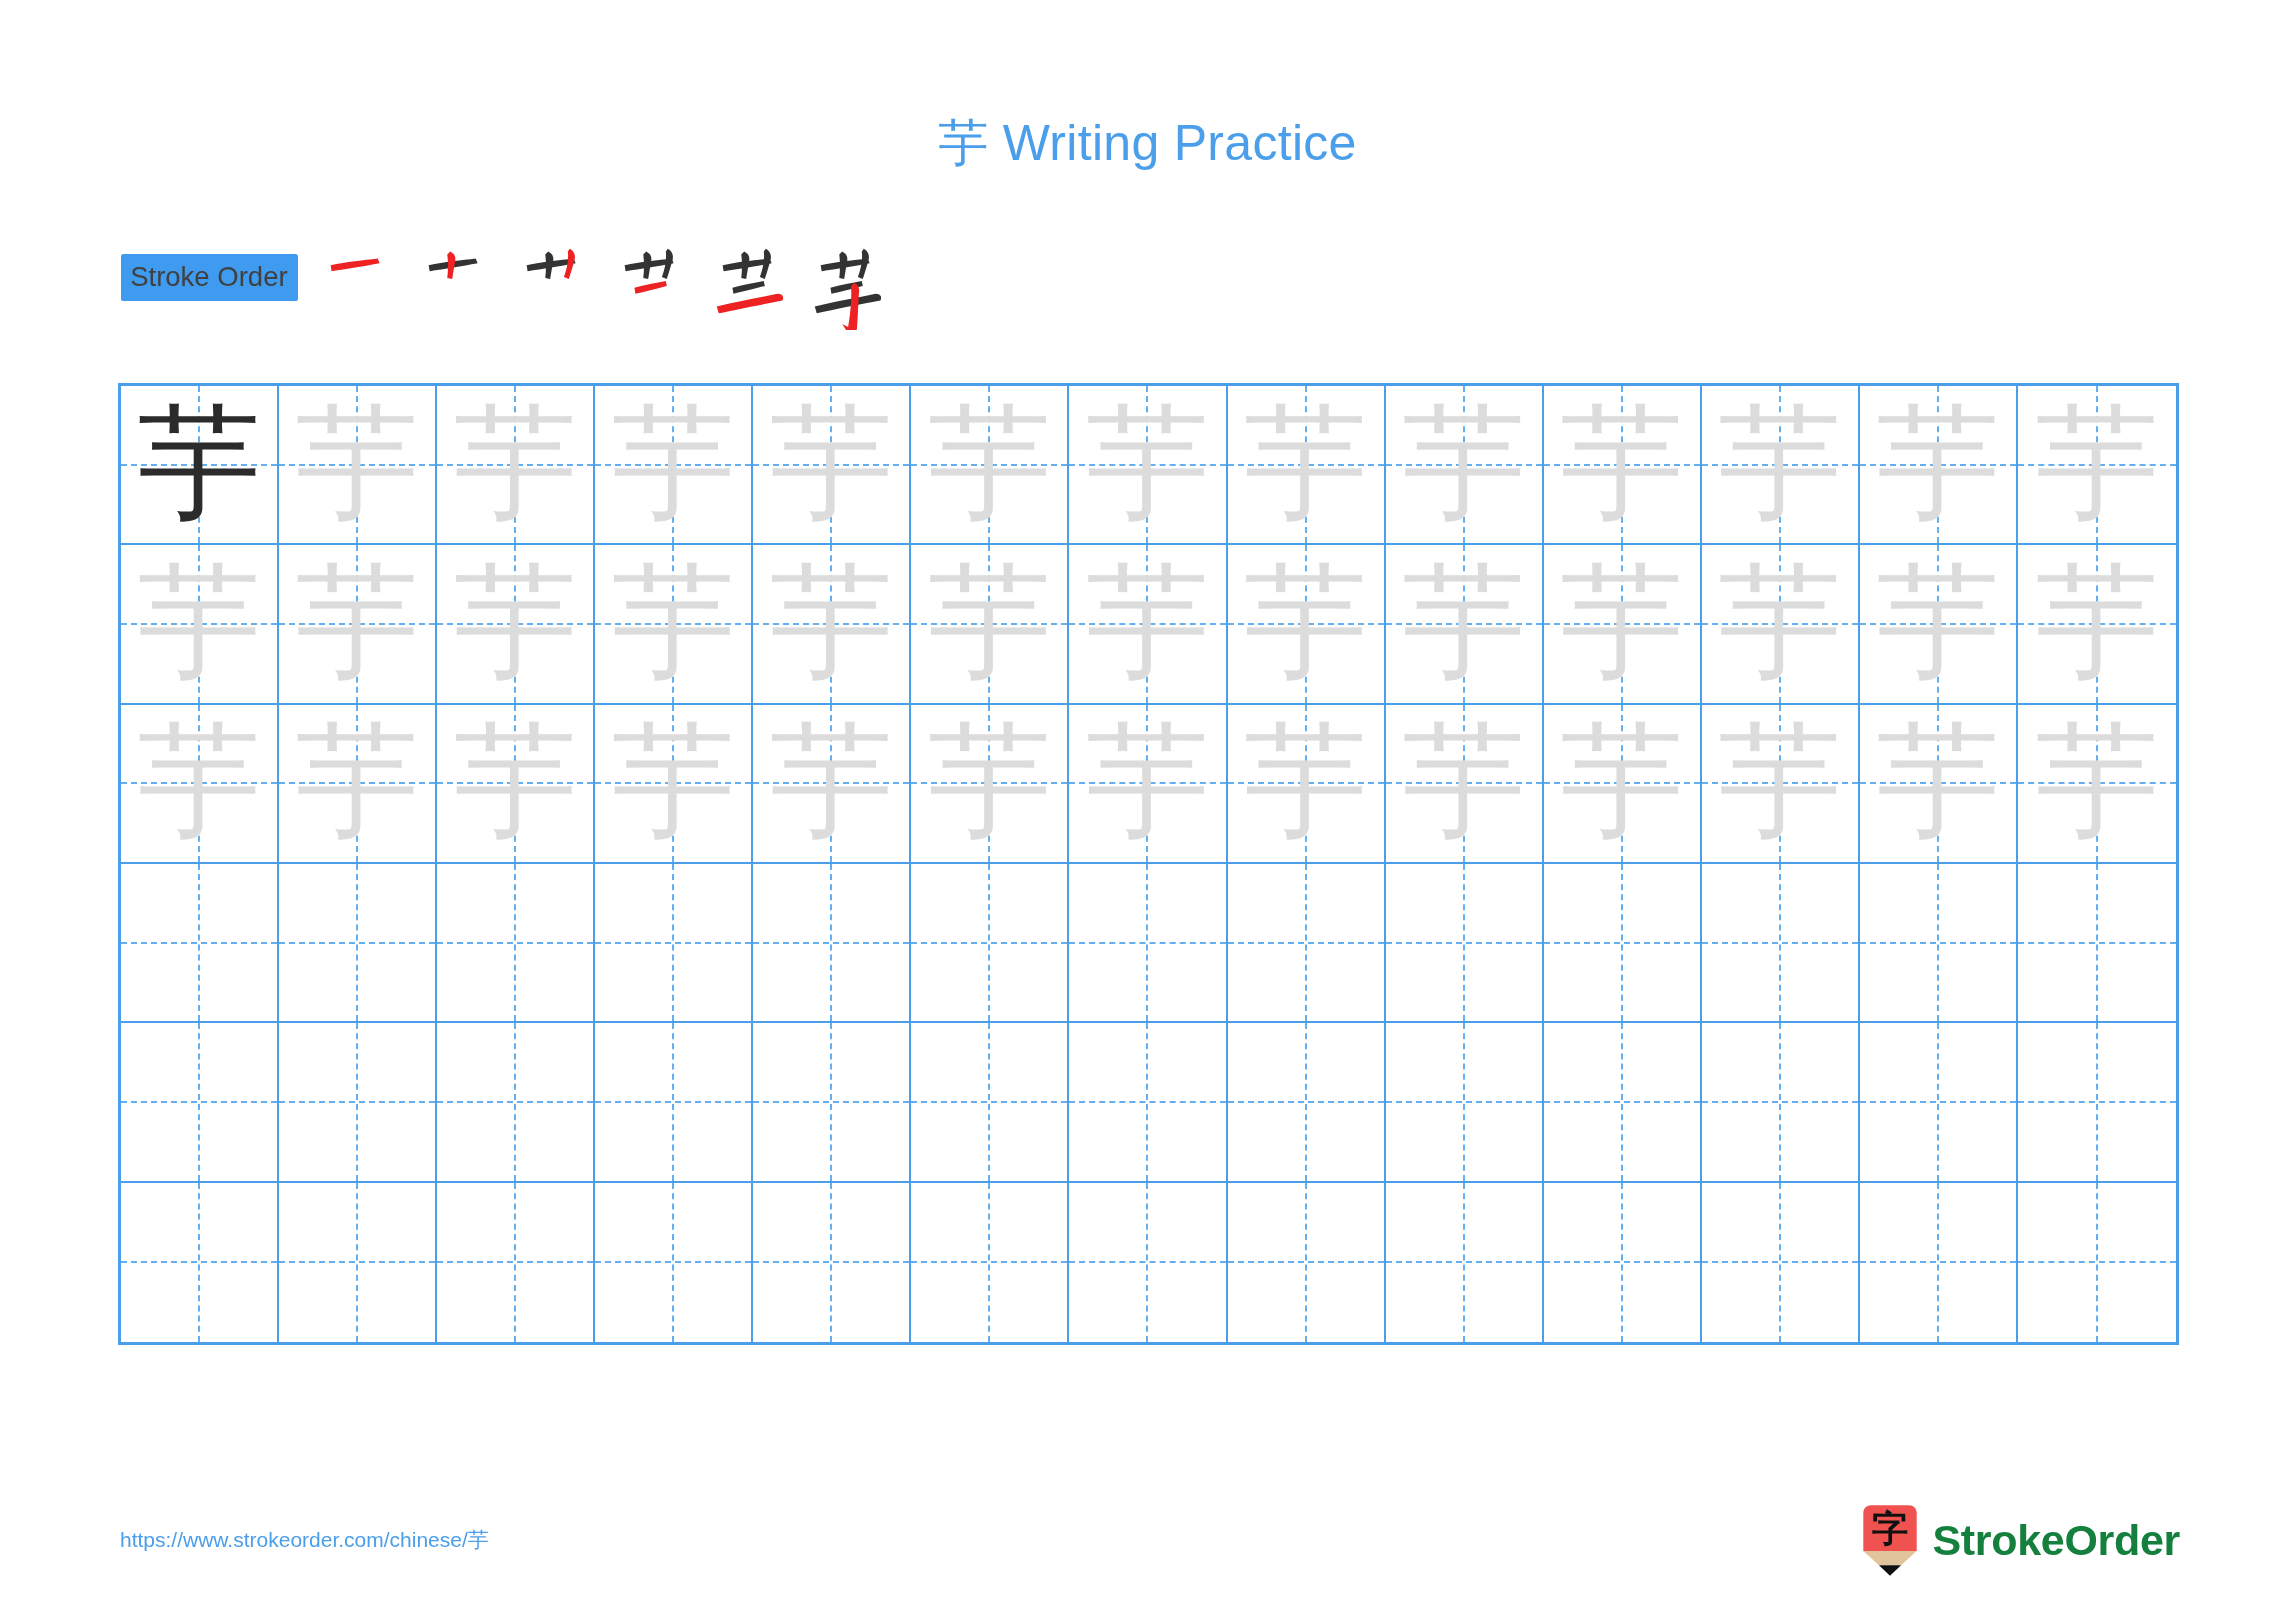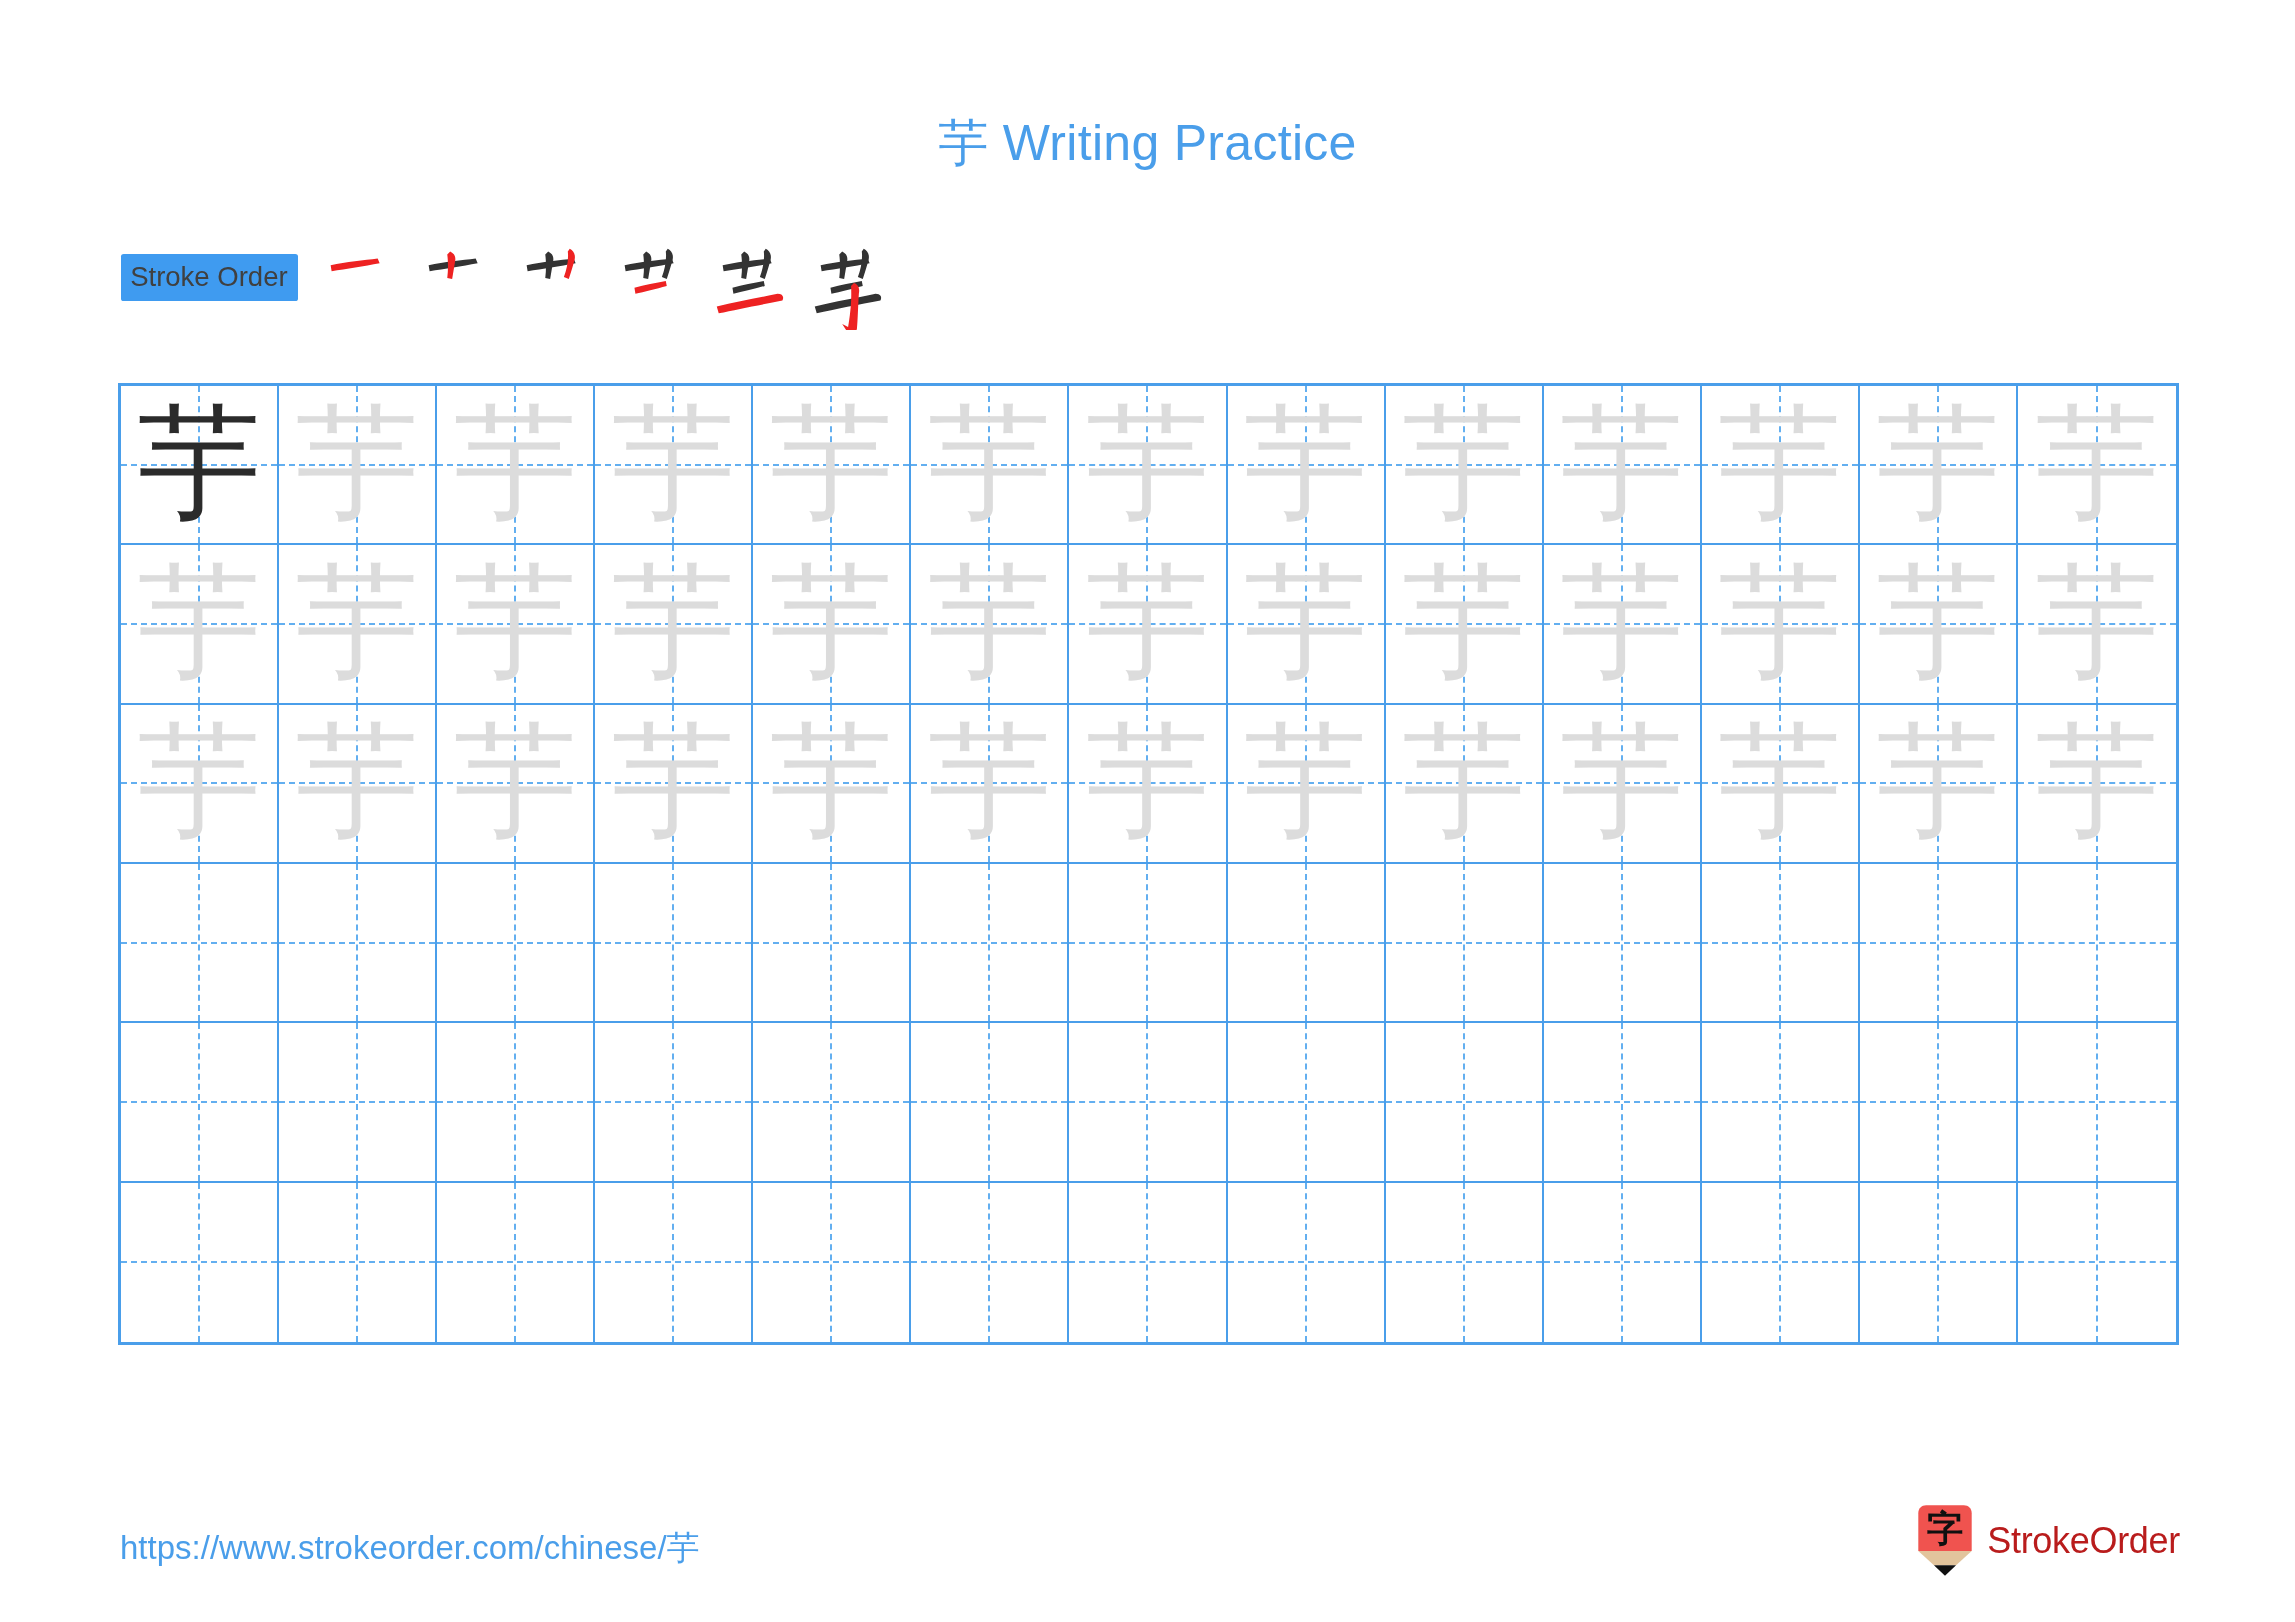--- a/index.html
+++ b/index.html
@@ -64,29 +64,29 @@
     padding-bottom:5.2px;
     z-index:2;
   }
   .cell-glyph.model{color:#2b2b2b;}
   .cell-glyph.trace{color:#dcdcdc;}
   .cell-glyph.blank{color:transparent;}
 
   
   #footer-url{
     position:absolute;left:120px;top:1526px;
-    font-size:33px;color:#4a9eea;white-space:nowrap;
+    font-size:21px;color:#4a9eea;white-space:nowrap;
   }
   #footer-brand{
     position:absolute;right:115px;top:1505px;
     display:flex;align-items:center;gap:14.4px;
   }
   #brand-icon{width:56px;height:71px;display:block;}
   #brand-name{
-    font-size:36px;font-weight:normal;color:#b91c1c;
+    font-size:43px;font-weight:bold;color:#15803d;
     letter-spacing:-0.3px;white-space:nowrap;
   }
 </style>
 </head>
 <body>
 
 <div id="page-title">芋 Writing Practice</div>
 
 <div id="stroke-order-row">
   <div id="stroke-order-badge">Stroke Order</div>

